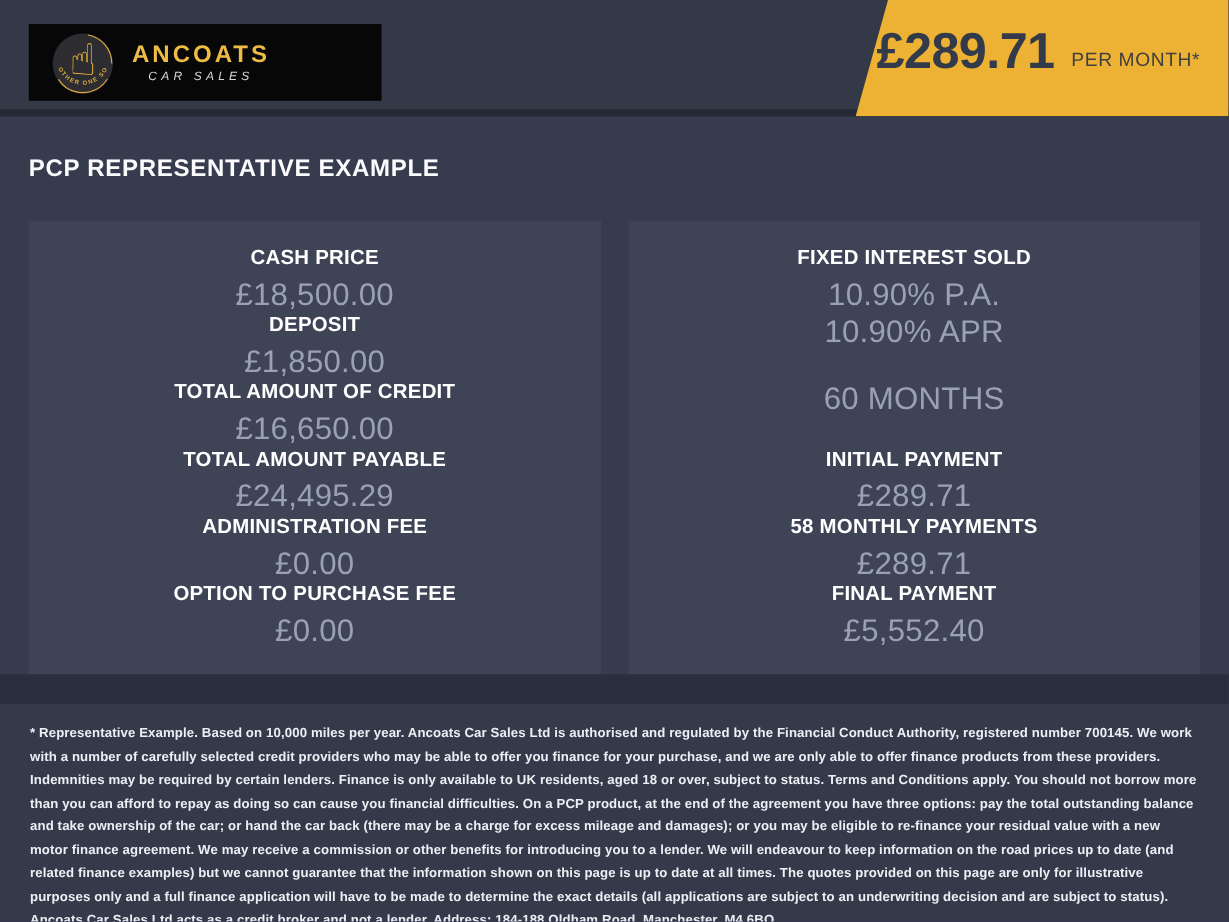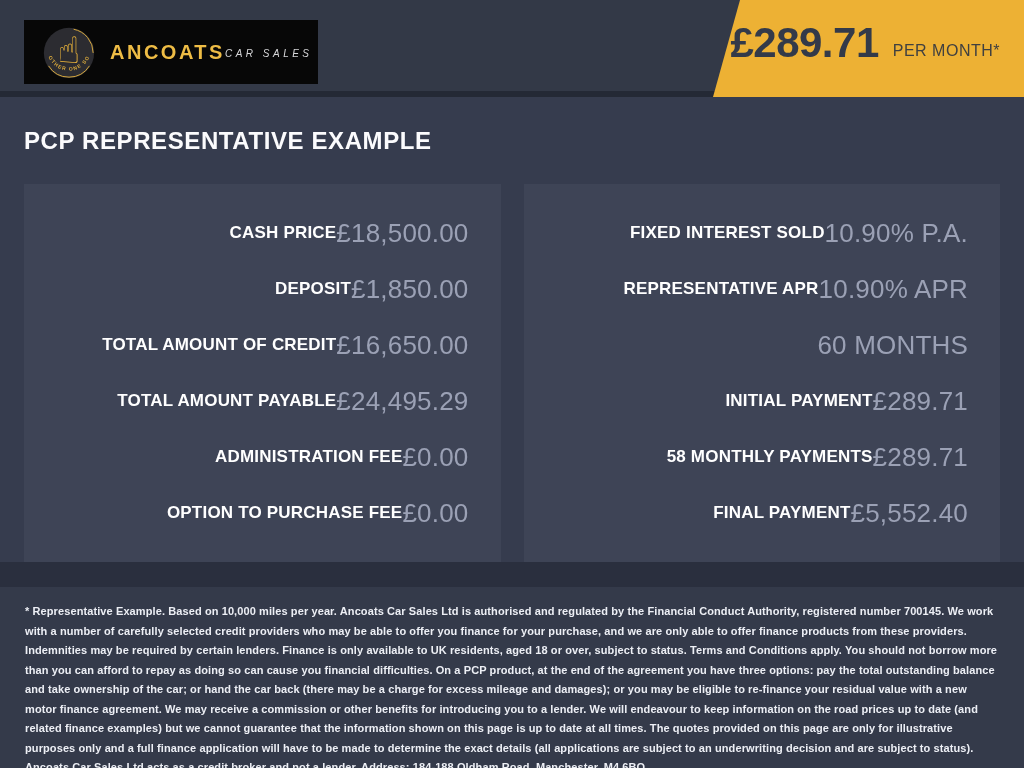--- a/index.html
+++ b/index.html
@@ -14,21 +14,21 @@
   
   .header {
     position:relative; height:97px; flex:0 0 auto;
     background:#333947; border-bottom:6px solid #242935;
   }
   .logo-box {
     position:absolute; left:24px; top:20px; width:294px; height:64px;
     background:#070707; display:flex; align-items:center; cursor:pointer;
   }
   .logo-icon { margin-left:16px; flex:0 0 auto; }
-  .brand-text { margin-left:12px; display:flex; flex-direction:row; align-items:center; }
+  .brand-text { margin-left:12px; display:flex; flex-direction:column; align-items:center; }
   .brand-name {
     color:#eebc45; font-weight:bold; font-size:20px; letter-spacing:2.5px; line-height:22px;
   }
   .brand-tagline {
     color:#d7d7d9; font-size:10px; letter-spacing:3.5px; margin-top:2px;font-style:italic;
   }
   .price-badge {
     position:absolute; right:0; top:0; width:314px; height:97px;
     background:#edb134;
     clip-path:polygon(30px 0, 314px 0, 314px 97px, 3px 97px);
@@ -40,30 +40,30 @@
     align-self:center; margin-top:14px;
   }
   .price-suffix {
     color:#404040; font-weight:normal; font-size:16px; letter-spacing:0.5px;
     margin-left:14px; align-self:center; margin-top:30px;
   }
 
   
   .main { flex:0 0 auto; padding:0 24px; background:#363c4e; }
   .page-title {
-    margin-top:30px; font-size:24px; font-weight:bold; color:#fbfbfd;
+    margin-top:30px; font-size:20px; font-weight:bold; color:#fbfbfd;
     letter-spacing:0.6px; line-height:28px;
   }
   .panels { display:flex; gap:23px; margin-top:29px; }
   .panel {
     flex:1 1 0; height:378px; background:#3e4456; padding:21px 32px;
     display:flex; flex-direction:column;
   }
   .finance-row {
-    height:56px; display:flex; align-items:center; justify-content:flex-end;
+    height:56px; display:flex; align-items:center; justify-content:space-between;flex-direction:column;
   }
   .finance-label {
     color:#ffffff; font-weight:bold; font-size:17px; letter-spacing:0.2px;
     white-space:nowrap;
   }
   .finance-value {
     color:#9ba1b5; font-size:26px; letter-spacing:0.2px; white-space:nowrap;
   }
 
   
@@ -135,21 +135,20 @@
           <span class="finance-value">£0.00</span>
         </div>
       </div>
 
       <div class="panel">
         <div class="finance-row">
           <span class="finance-label">FIXED INTEREST SOLD</span>
           <span class="finance-value">10.90% P.A.</span>
         </div>
         <div class="finance-row">
-          <span class="finance-label">REPRESENTATIVE APR</span>
           <span class="finance-value">10.90% APR</span>
         </div>
         <div class="finance-row">
           <span class="finance-value">60 MONTHS</span>
         </div>
         <div class="finance-row">
           <span class="finance-label">INITIAL PAYMENT</span>
           <span class="finance-value">£289.71</span>
         </div>
         <div class="finance-row">

